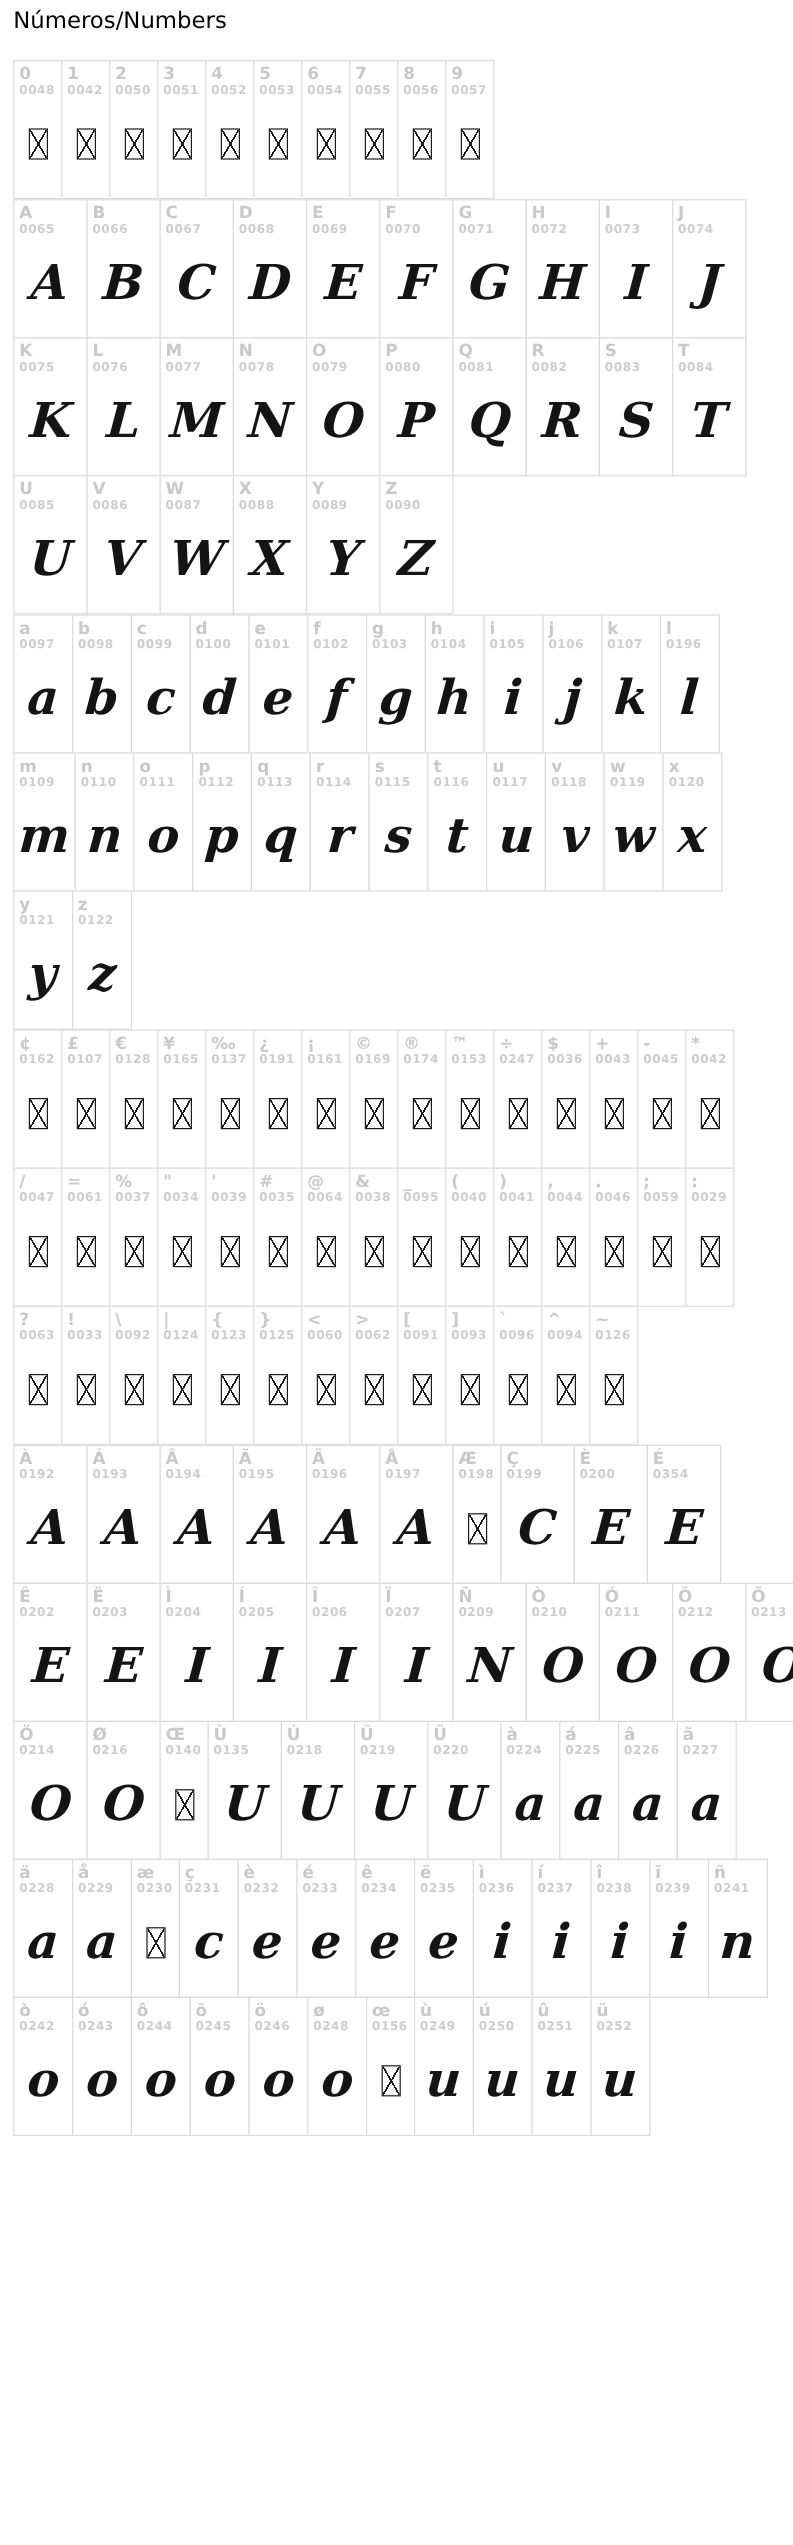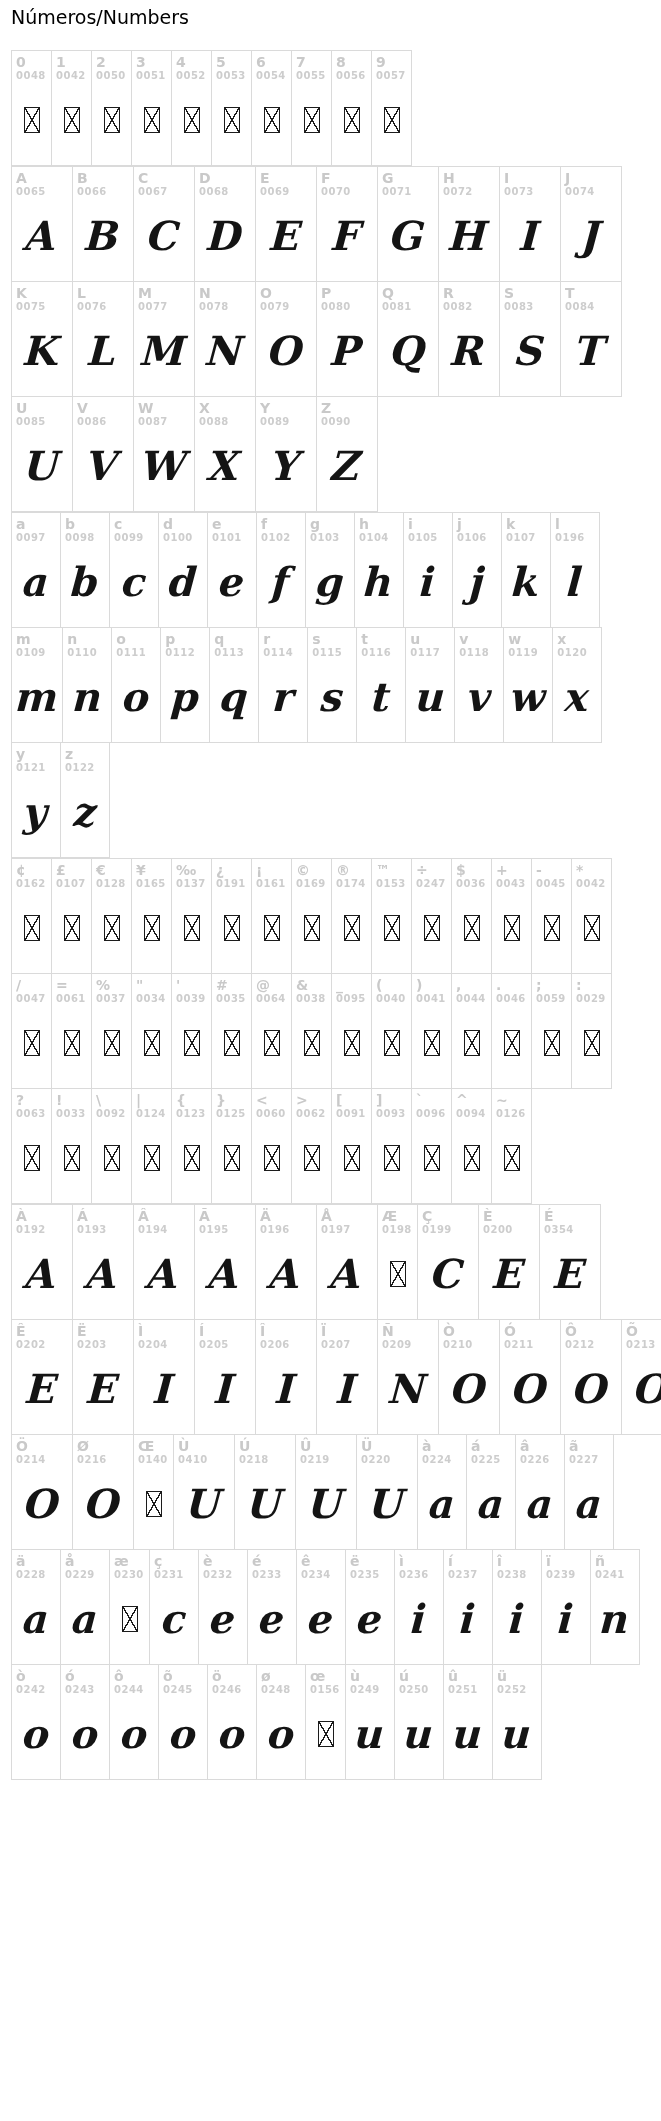--- a/index.html
+++ b/index.html
@@ -1281,21 +1281,21 @@
             <span class="ref">Œ</span>
             <span class="code">0140</span>
           </div>
           <div class="glyph">
             <span class="tofu"></span>
           </div>
         </div>
         <div class="cell wide">
           <div class="cellhead">
             <span class="ref">Ù</span>
-            <span class="code">0410</span>
+            <span class="code">0135</span>
           </div>
           <div class="glyph">
             <span class="letter">U</span>
           </div>
         </div>
         <div class="cell wide">
           <div class="cellhead">
             <span class="ref">Ú</span>
             <span class="code">0218</span>
           </div>

